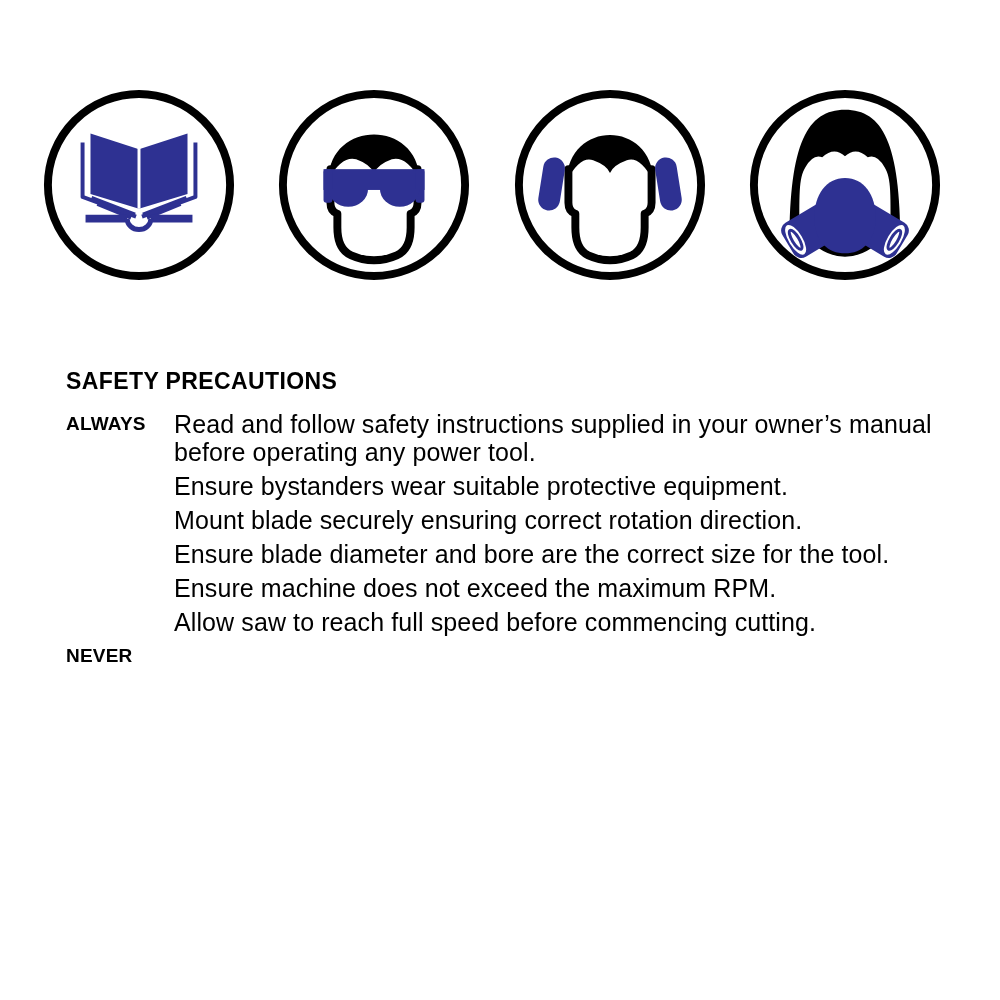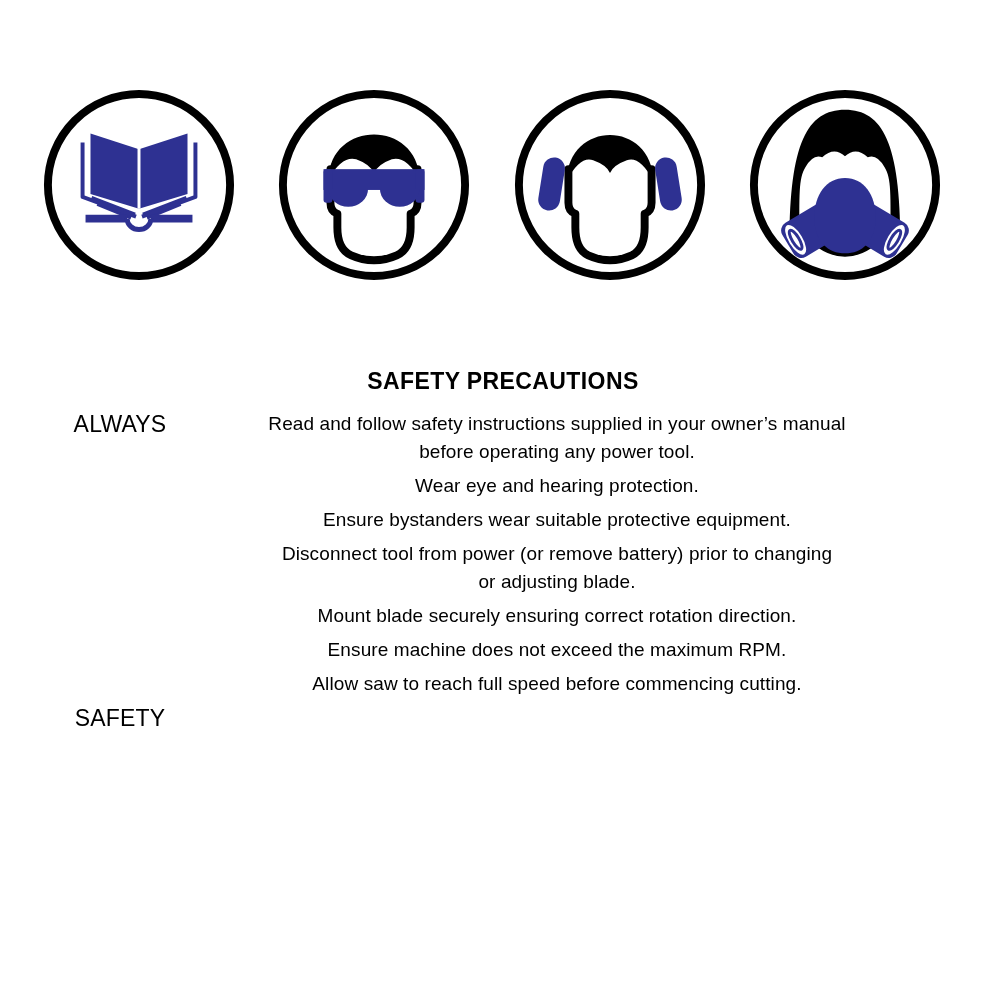--- a/index.html
+++ b/index.html
@@ -17,42 +17,41 @@
   .icons-row {
     display: flex;
     justify-content: space-between;
     margin: 86px 56px 0 40px;
   }
   .safety-icon { width: 198px; height: 198px; }
   .safety-icon svg { width: 100%; height: 100%; display: block; }
 
   .precautions {
     margin: 84px 60px 12px 66px;
-    text-align: center;
   }
   .precautions h1 {
     font-size: 23px;
     font-weight: bold;
     letter-spacing: 0.4px;
     margin: 0 0 15px 0;
   }
   .group {
     display: grid;
     grid-template-columns: 108px 1fr;
     align-items: start;
   }
   .group-label {
-    font-size: 23px;
-    font-weight: normal;
+    font-size: 19px;
+    font-weight: bold;
     line-height: 28px;
     letter-spacing: 0.2px;
   }
   .items { min-width: 0; }
   .item {
-    font-size: 19px;
+    font-size: 25px;
     line-height: 28px;
     margin: 0 0 6px 0;
     white-space: pre-line;
     letter-spacing: 0.1px;
   }
 </style>
 </head>
 <body>
 
 <div class="page">
@@ -131,28 +130,26 @@
   </div>
 
   <div class="precautions">
     <h1>SAFETY PRECAUTIONS</h1>
 
     <div class="group">
       <div class="group-label">ALWAYS</div>
       <div class="items">
           <div class="item">Read and follow safety instructions supplied in your owner’s manual
 before operating any power tool.</div>
-          <div class="item">Wear eye and hearing protection.</div>
           <div class="item">Ensure bystanders wear suitable protective equipment.</div>
-          <div class="item">Disconnect tool from power (or remove battery) prior to changing
-or adjusting blade.</div>
           <div class="item">Mount blade securely ensuring correct rotation direction.</div>
+          <div class="item">Ensure blade diameter and bore are the correct size for the tool.</div>
           <div class="item">Ensure machine does not exceed the maximum RPM.</div>
           <div class="item">Allow saw to reach full speed before commencing cutting.</div>
         </div>
     </div>
 
     <div class="group">
-      <div class="group-label">SAFETY</div>
+      <div class="group-label">NEVER</div>
     </div>
   </div>
 
 </div>
 
 </body></html>

